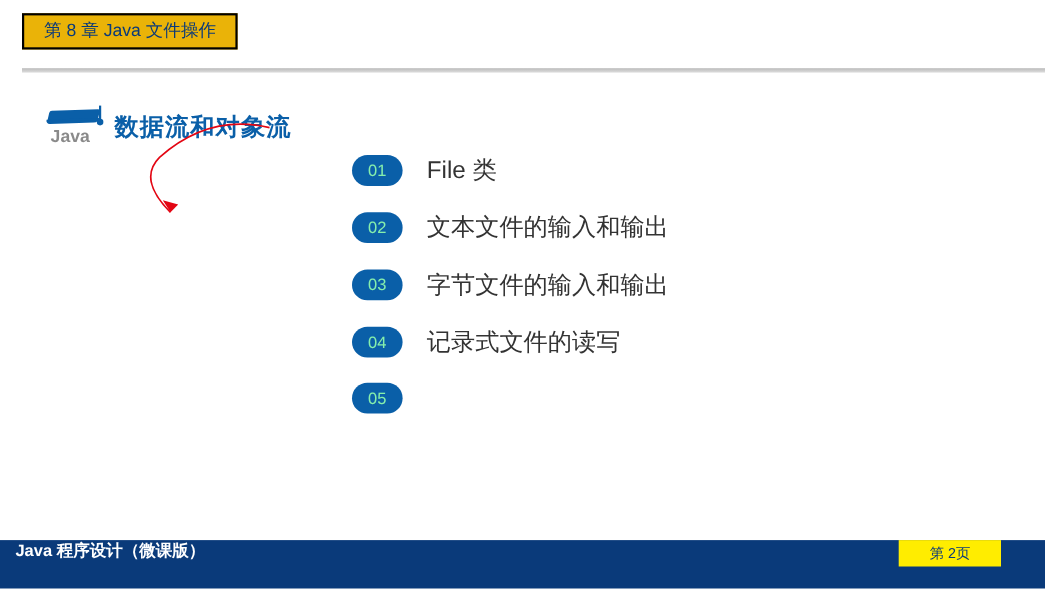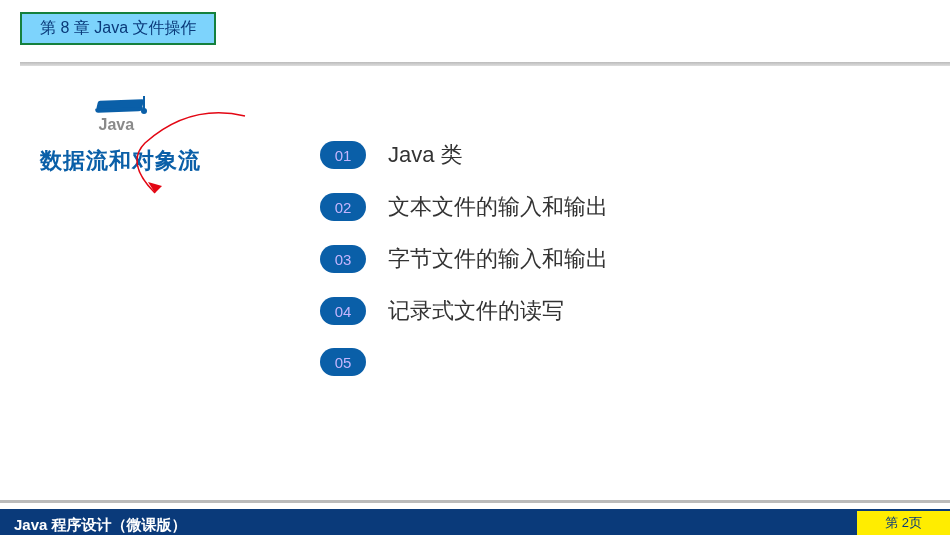--- a/index.html
+++ b/index.html
@@ -8,22 +8,22 @@
     height: 535px;
     font-family: "Microsoft YaHei", "SimSun", sans-serif;
     background: #fff;
     position: relative;
     overflow: hidden;
   }
   .chapter-tab {
     position: absolute;
     top: 12px;
     left: 20px;
-    background: #7dd3fc;
-    border: 2px solid #15803d;
+    background: #eab308;
+    border: 2px solid #000000;
     padding: 4px 18px;
     font-size: 16px;
     color: #0a3a7a;
     font-weight: 500;
     z-index: 2;
   }
   .top-rule {
     position: absolute;
     top: 62px;
     left: 20px;
@@ -31,21 +31,20 @@
     height: 4px;
     background: linear-gradient(#bbb, #ddd);
   }
   .section-heading {
     position: absolute;
     top: 94px;
     left: 40px;
     display: flex;
     align-items: center;
     gap: 8px;
-    flex-direction: column;
   }
   .java-icon {
     width: 56px;
     height: 44px;
     position: relative;
   }
   .cap {
     width: 46px;
     height: 10px;
     background: #0a5fa8;
@@ -114,54 +113,55 @@
   .toc-row {
     display: flex;
     align-items: center;
     margin-bottom: 22px;
   }
   .num-pill {
     width: 46px;
     height: 28px;
     background: #0a5fa8;
     border-radius: 14px;
-    color: #c4b5fd;
+    color: #86efac;
     font-size: 15px;
     display: flex;
     align-items: center;
     justify-content: center;
     margin-right: 22px;
     font-weight: 400;
   }
   .toc-text {
     font-size: 22px;
     color: #333;
   }
   .footer {
     position: absolute;
     bottom: 0;
     left: 0;
     right: 0;
-    height: 26px;
+    height: 44px;
     background: #0a3a7a;
     display: flex;
-    align-items: flex-end;
+    align-items: flex-start;
     justify-content: space-between;
   }
   .footer-title {
     color: #fff;
     font-size: 15px;
     font-weight: bold;
     padding-left: 14px;
   }
   .page-tab {
     background: #ffed00;
     color: #0a3a7a;
     font-size: 13px;
     padding: 3px 28px;
+    margin-right: 40px;
   }
   .footer-rule {
     position: absolute;
     bottom: 32px;
     left: 0;
     right: 0;
     height: 3px;
     background: #bbb;
   }
 </style>
@@ -181,21 +181,21 @@
 </div>
 
 <svg class="arrow-svg" viewBox="0 0 180 100">
   <path d="M 145 8 Q 90 -5 45 35 Q 25 55 55 85" stroke="#e30613" stroke-width="1.5" fill="none"></path>
   <polygon points="55,85 48,74 62,78" fill="#e30613"></polygon>
 </svg>
 
 <div class="toc">
   <div class="toc-row">
     <div class="num-pill">01</div>
-    <div class="toc-text">Java 类</div>
+    <div class="toc-text">File 类</div>
   </div>
   <div class="toc-row">
     <div class="num-pill">02</div>
     <div class="toc-text">文本文件的输入和输出</div>
   </div>
   <div class="toc-row">
     <div class="num-pill">03</div>
     <div class="toc-text">字节文件的输入和输出</div>
   </div>
   <div class="toc-row">

